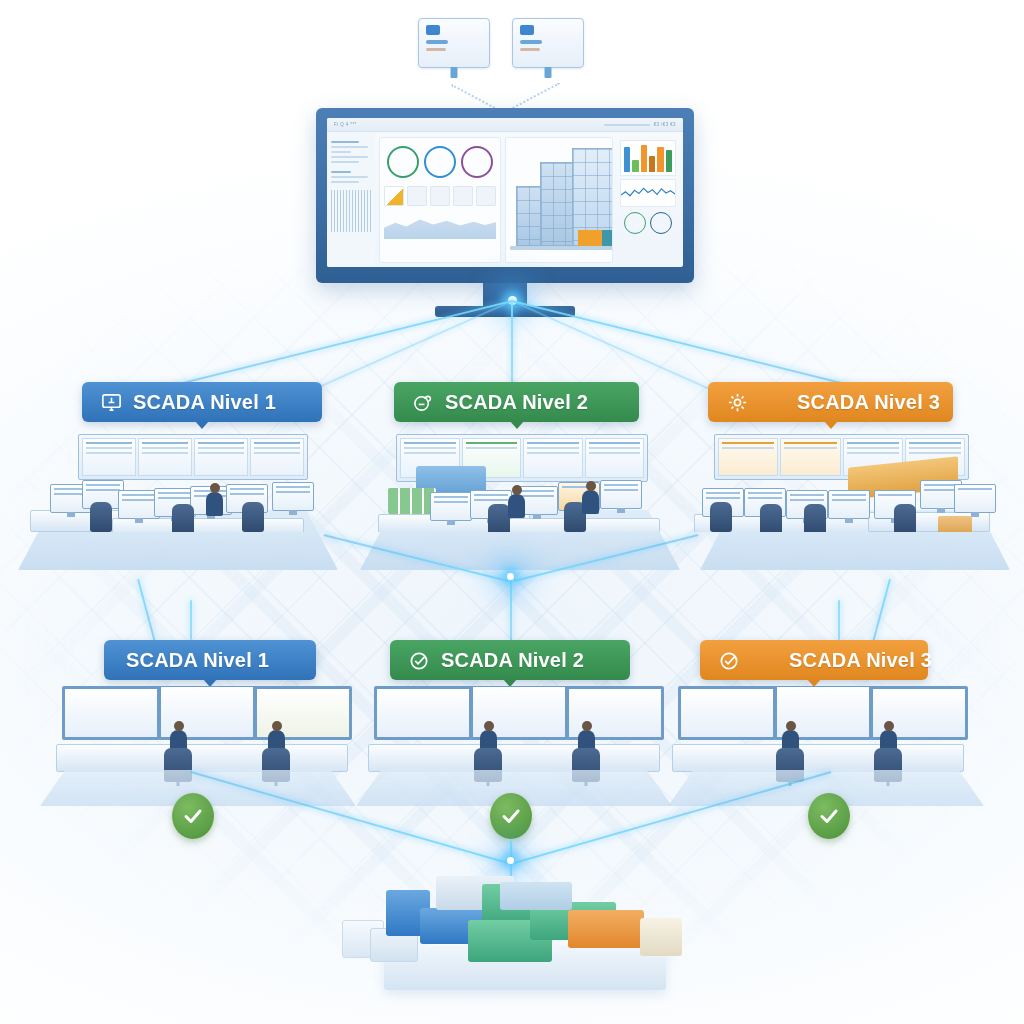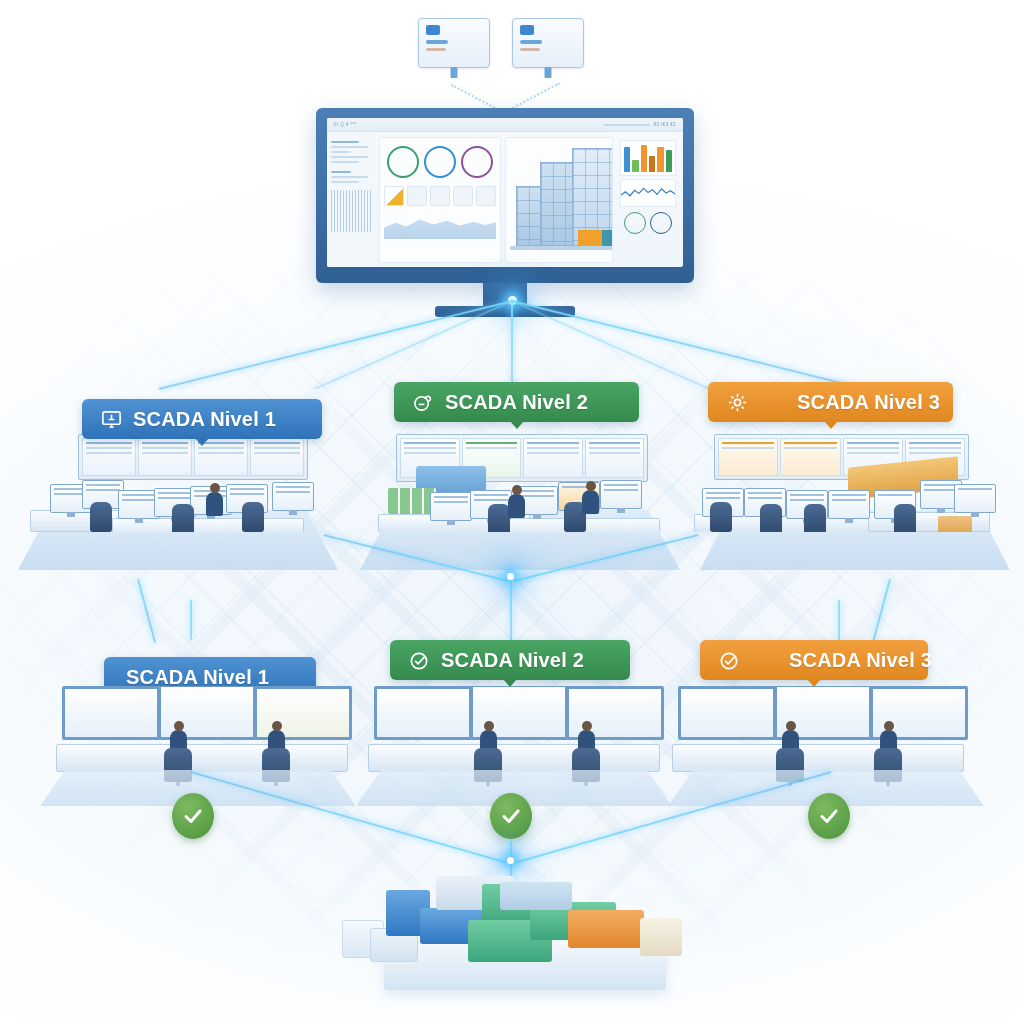--- a/index.html
+++ b/index.html
@@ -129,21 +129,21 @@
   
   .badge{
     position:absolute;height:40px;border-radius:6px;display:flex;align-items:center;gap:10px;
     padding:0 18px;box-sizing:border-box;color:#fff;font-size:20px;font-weight:bold;
     letter-spacing:.2px;box-shadow:0 3px 8px rgba(70,110,150,.28);white-space:nowrap;
   }
   .badge .bico{width:23px;height:23px;flex:0 0 23px;}
   .badge .btxt{text-shadow:0 1px 1px rgba(0,0,0,.18);}
   .badge:after{content:"";position:absolute;left:50%;bottom:-7px;transform:translateX(-50%);
     width:0;height:0;border-left:7px solid transparent;border-right:7px solid transparent;}
-  .bl-blue{background:linear-gradient(180deg,#4f93d4,#2f72b8);margin-top:17px;}
+  .bl-blue{background:linear-gradient(180deg,#4f93d4,#2f72b8);}
   .bl-blue:after{border-top:8px solid #2f72b8;}
   .bl-green{background:linear-gradient(180deg,#4aa564,#338a4c);}
   .bl-green:after{border-top:8px solid #338a4c;}
   .bl-orange{background:linear-gradient(180deg,#f2a03f,#e0871f);gap:48px;}
   .bl-orange:after{border-top:8px solid #e0871f;}
   
   .room{position:absolute;overflow:hidden;border-radius:3px;}
   .videowall{position:absolute;border:1.6px solid #9dc0e0;background:linear-gradient(180deg,#f2f8fd,#dfecf8);
     display:flex;gap:2px;padding:3px;box-sizing:border-box;border-radius:2px;}
   .vw{flex:1;background:linear-gradient(180deg,#ffffff,#e9f2fb);border:1px solid #c6dcef;}

